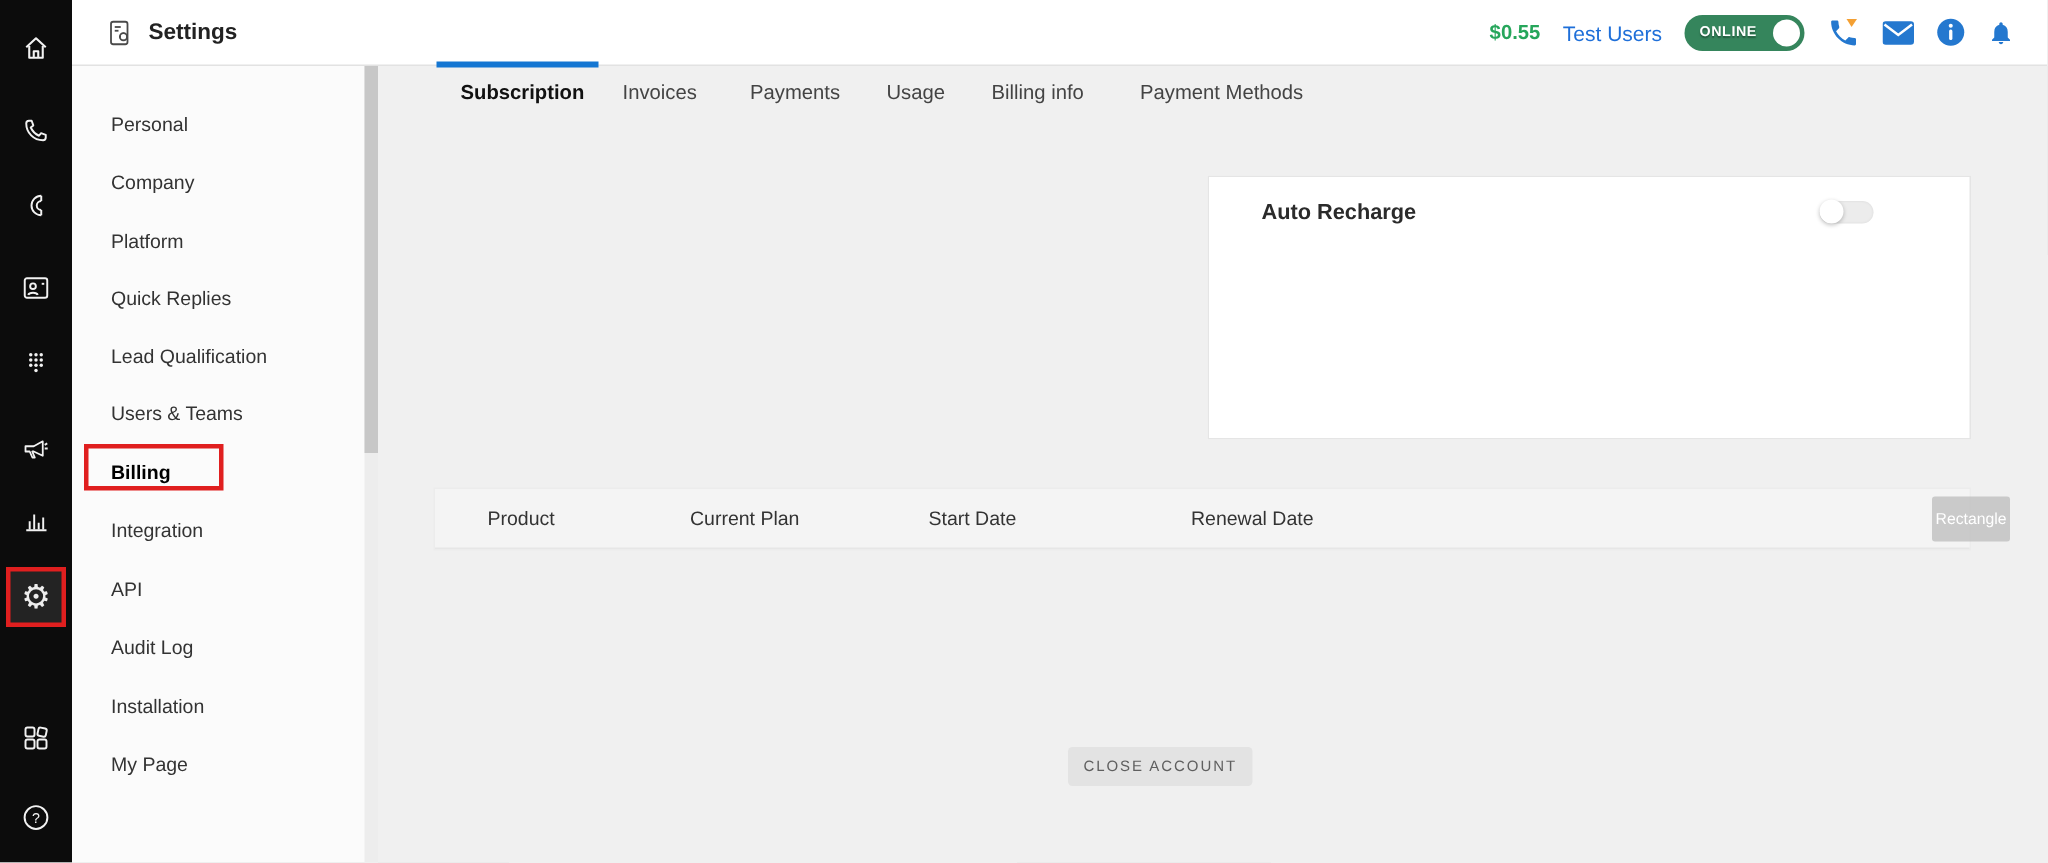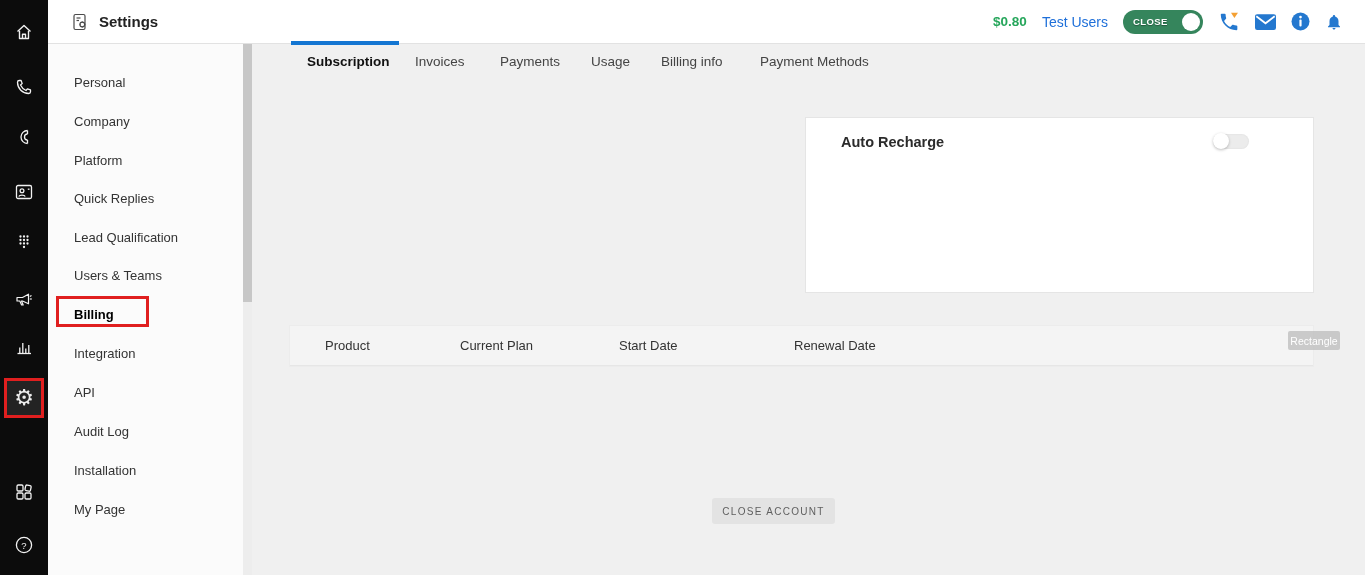--- a/index.html
+++ b/index.html
@@ -53,21 +53,21 @@
   .billing-table { position:absolute; left:37px; top:281px; width:1025px; background:#4d7c0f; border:1px solid #ececec; }
   .bt-grid { display:grid; grid-template-columns:135px 159px 175px 180px 183px 1fr; padding-left:35px; align-items:center; }
   .bt-header { height:40px; background:#f4f4f4; border-bottom:1px solid #e6e6e6; }
   .bt-header .bt-cell { font-size:13px; color:#333; }
   .bt-row { height:48px; background:#fff; }
   .bt-cell { font-size:12px; color:#3a3a3a; line-height:15px; }
   .bt-date-start { color:#2f80ed; font-size:12.5px; }
   .bt-date-renewal { color:#27ae60; font-size:12.5px; }
   .bt-action { font-size:12.5px; color:#222; cursor:pointer; }
 
-  .rect-label { position:absolute; left:1036px; top:287px; width:52px; height:19px; background:rgba(190,190,190,.78); color:#fff; font-size:10.5px; display:flex; align-items:center; justify-content:center; border-radius:2px; z-index:5; }
+  .rect-label { position:absolute; left:1036px; top:287px; width:52px; height:30px; background:rgba(190,190,190,.78); color:#fff; font-size:10.5px; display:flex; align-items:center; justify-content:center; border-radius:2px; z-index:5; }
 
   .close-account-btn { position:absolute; left:460px; top:454px; width:123px; height:26px; background:#e3e3e3; border:none; border-radius:3px; color:#5f5f5f; font-size:10px; letter-spacing:1.3px; font-family:"Liberation Sans", sans-serif; cursor:pointer; }
 </style>
 </head>
 <body>
 
 <div class="screen">
 
   <aside class="rail">
     <span class="rail-icon" style="top:20px">
@@ -154,24 +154,24 @@
             <rect x="4" y="2.5" width="11" height="15" rx="1.5"></rect>
             <path d="M6.5 6 H10.5"></path>
             <path d="M6.5 8.5 H9"></path>
             <circle cx="12.3" cy="12.5" r="2.4"></circle>
             <path d="M12.3 9.6 v.9 M12.3 14.5 v.9 M9.7 12.5 h.9 M14.3 12.5 h.9"></path>
           </svg>
       </span>
       <span class="topbar-title">Settings</span>
     </div>
     <div class="topbar-right">
-      <span class="balance">$0.80</span>
+      <span class="balance">$0.55</span>
       <span class="widget-name">Test Users</span>
       <span class="online-pill">
-        <span class="online-pill-label">CLOSE</span>
+        <span class="online-pill-label">ONLINE</span>
         <span class="online-pill-knob"></span>
       </span>
       <span class="tb-icon">
         <svg width="22" height="22" viewBox="0 0 24 24">
             <path fill="#2478cf" d="M6.6 10.8c1.5 2.9 3.8 5.2 6.7 6.7l2.2-2.2c.3-.3.7-.4 1-.2 1.1.4 2.4.6 3.6.6.6 0 1 .4 1 1V20c0 .6-.4 1-1 1C10.8 21 3 13.2 3 3.9c0-.6.4-1 1-1h3.3c.6 0 1 .4 1 1 0 1.3.2 2.5.6 3.6.1.4 0 .7-.2 1l-2.1 2.3z"></path>
             <path fill="#f4a033" d="M14.2 1.8 L21.8 1.8 L17.9 7.6 Z"></path>
           </svg>
       </span>
       <span class="tb-icon">
         <svg width="21" height="16" viewBox="0 0 24 18">

